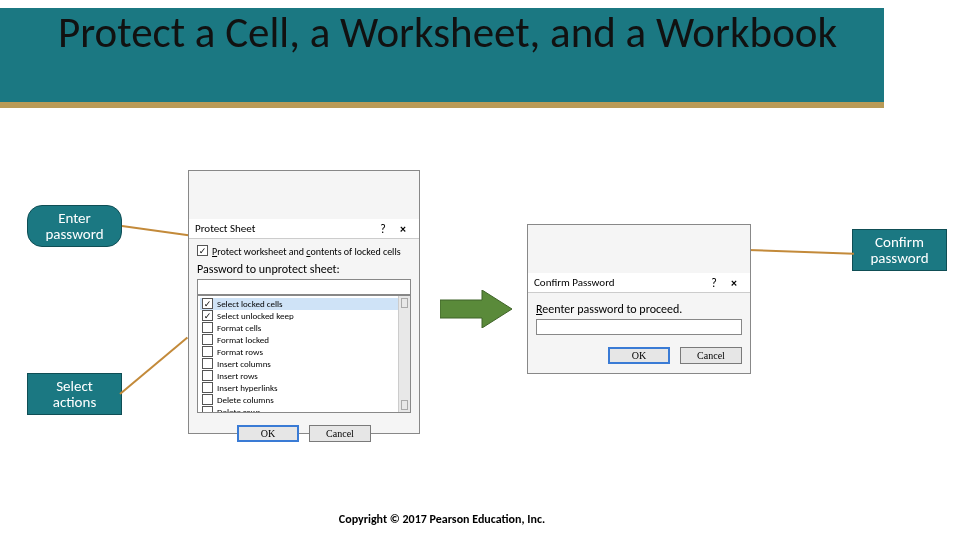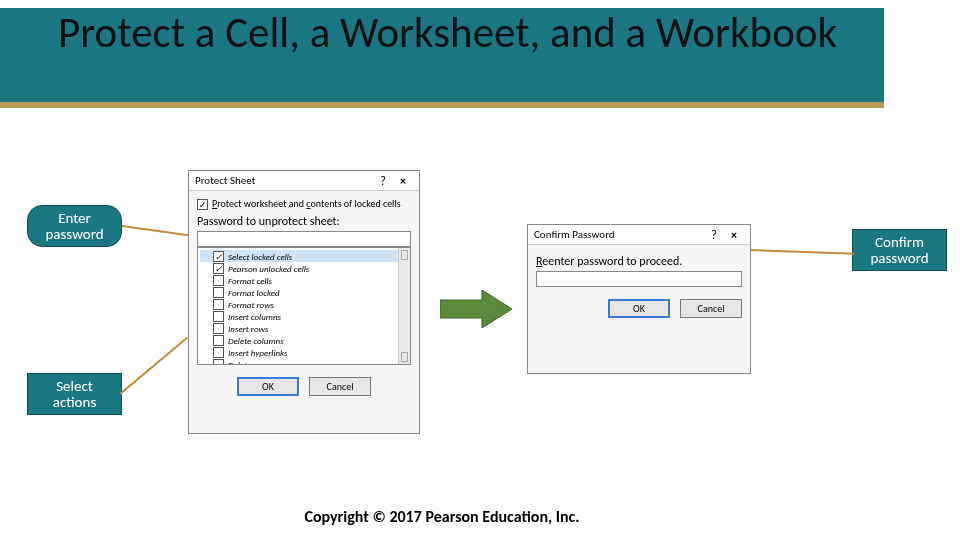--- a/index.html
+++ b/index.html
@@ -23,52 +23,52 @@
   .line-enter { top: 225px; left: 122px; width: 78px; transform: rotate(8deg); transform-origin: left center; }
   .line-select { top: 393px; left: 120px; width: 88px; transform: rotate(-40deg); transform-origin: left center; }
   .line-confirm { top: 249px; left: 748px; width: 106px; transform: rotate(2deg); transform-origin: left center; }
 
   
   .arrow { position: absolute; top: 290px; left: 440px; width: 72px; height: 38px; }
   .arrow svg { width: 100%; height: 100%; }
 
   
   .dlg { position: absolute; background: #f5f5f5; border: 1px solid #888; font-size: 10px; color: #000; }
-  .dlg-title { height: 20px; background: #fff; border-bottom: 1px solid #ccc; display: flex; align-items: center; padding: 0 6px; font-size: 11px; }
+  .dlg-title { height: 20px; background: #fff; border-bottom: 1px solid #ccc; display: flex; align-items: center; padding: 0 6px; font-size: 11px; margin-top: 48px; }
   .dlg-title .sp { flex: 1; }
   .dlg-title .ctrl { width: 20px; text-align: center; font-size: 12px; cursor: default; }
   .dlg-title .x { font-weight: bold; }
   .dlg-body { padding: 6px 8px; }
   .dlg-btnrow { display: flex; justify-content: center; gap: 10px; padding: 6px 8px 8px; }
   .dlg-btnrow.right { justify-content: flex-end; }
-  .btn { border: 1px solid #7a7a7a; background: #e6e6e6; font-size: 10px; padding: 2px 11px; width: 62px; text-align: center; }
+  .btn { border: 1px solid #7a7a7a; background: #e6e6e6; font-size: 10px; padding: 2px 11px; width: 62px; text-align: center; font-family: Liberation Serif, serif; }
   .btn.def { border: 1px solid #3a7bd5; box-shadow: 0 0 0 1px #3a7bd5 inset; }
 
   
   .dlg-protect { top: 170px; left: 188px; width: 232px; height: 264px; }
-  .chk-row { display: flex; align-items: flex-end; gap: 4px; margin-bottom: 4px; }
+  .chk-row { display: flex; align-items: flex-start; gap: 4px; margin-bottom: 4px; }
   .chk { width: 11px; height: 11px; border: 1px solid #555; background: #fff; display: inline-flex; align-items: center; justify-content: center; font-size: 9px; line-height: 1; }
   .chk.on::before { content: "✓"; color: #000; }
   .lbl { font-size: 10px; }
   .field-lbl { font-size: 12px; margin: 3px 0; }
   .textbox { width: 100%; height: 16px; border: 1px solid #888; background: #fff; }
   .listbox { width: 100%; height: 118px; border: 1px solid #888; background: #fff; overflow: hidden; position: relative; }
   .listbox-inner { padding: 2px 2px; }
-  .list-row { display: flex; align-items: center; gap: 4px; height: 12px; font-size: 9px; padding-left: 13px; font-style: italic; }
+  .list-row { display: flex; align-items: flex-start; gap: 4px; height: 12px; font-size: 9px; padding-left: 2px; }
   .list-row.sel { background: #cfe3f7; }
   .scrollbar { position: absolute; right: 0; top: 0; bottom: 0; width: 12px; background: #e8e8e8; border-left: 1px solid #ccc; }
   .scrollbar::before { content:""; position:absolute; top:2px; left:2px; right:2px; height:8px; border:1px solid #aaa; }
   .scrollbar::after { content:""; position:absolute; bottom:2px; left:2px; right:2px; height:8px; border:1px solid #aaa; }
 
   
   .dlg-confirm { top: 224px; left: 527px; width: 224px; height: 150px; }
   .caution { font-size: 8.5px; line-height: 1.25; color: #222; margin-top: 6px; }
 
   
-  .footer { position: absolute; bottom: 14px; left: 0; right: 0; text-align: center; font-size: 16px; font-weight: 700; color: #000; }
+  .footer { position: absolute; bottom: 14px; left: 0; right: 0; text-align: center; font-size: 12px; font-weight: 700; color: #000; }
 
   .u { text-decoration: underline; }
 </style>
 </head>
 <body>
 
 <div class="slide">
 
   <div class="title-bar"></div>
   <div class="gold-rule"></div>
@@ -105,21 +105,21 @@
       <div class="field-lbl">Password to unprotect sheet:</div>
       <div class="textbox"></div>
       <div class="listbox">
         <div class="listbox-inner" id="perm-list">
             <div class="list-row sel">
               <span class="chk on"></span>
               <span>Select locked cells</span>
             </div>
             <div class="list-row">
               <span class="chk on"></span>
-              <span>Pearson unlocked cells</span>
+              <span>Select unlocked keep</span>
             </div>
             <div class="list-row">
               <span class="chk"></span>
               <span>Format cells</span>
             </div>
             <div class="list-row">
               <span class="chk"></span>
               <span>Format locked</span>
             </div>
             <div class="list-row">
@@ -129,25 +129,25 @@
             <div class="list-row">
               <span class="chk"></span>
               <span>Insert columns</span>
             </div>
             <div class="list-row">
               <span class="chk"></span>
               <span>Insert rows</span>
             </div>
             <div class="list-row">
               <span class="chk"></span>
-              <span>Delete columns</span>
+              <span>Insert hyperlinks</span>
             </div>
             <div class="list-row">
               <span class="chk"></span>
-              <span>Insert hyperlinks</span>
+              <span>Delete columns</span>
             </div>
             <div class="list-row">
               <span class="chk"></span>
               <span>Delete rows</span>
             </div>
           </div>
         <div class="scrollbar"></div>
       </div>
     </div>
     <div class="dlg-btnrow">

